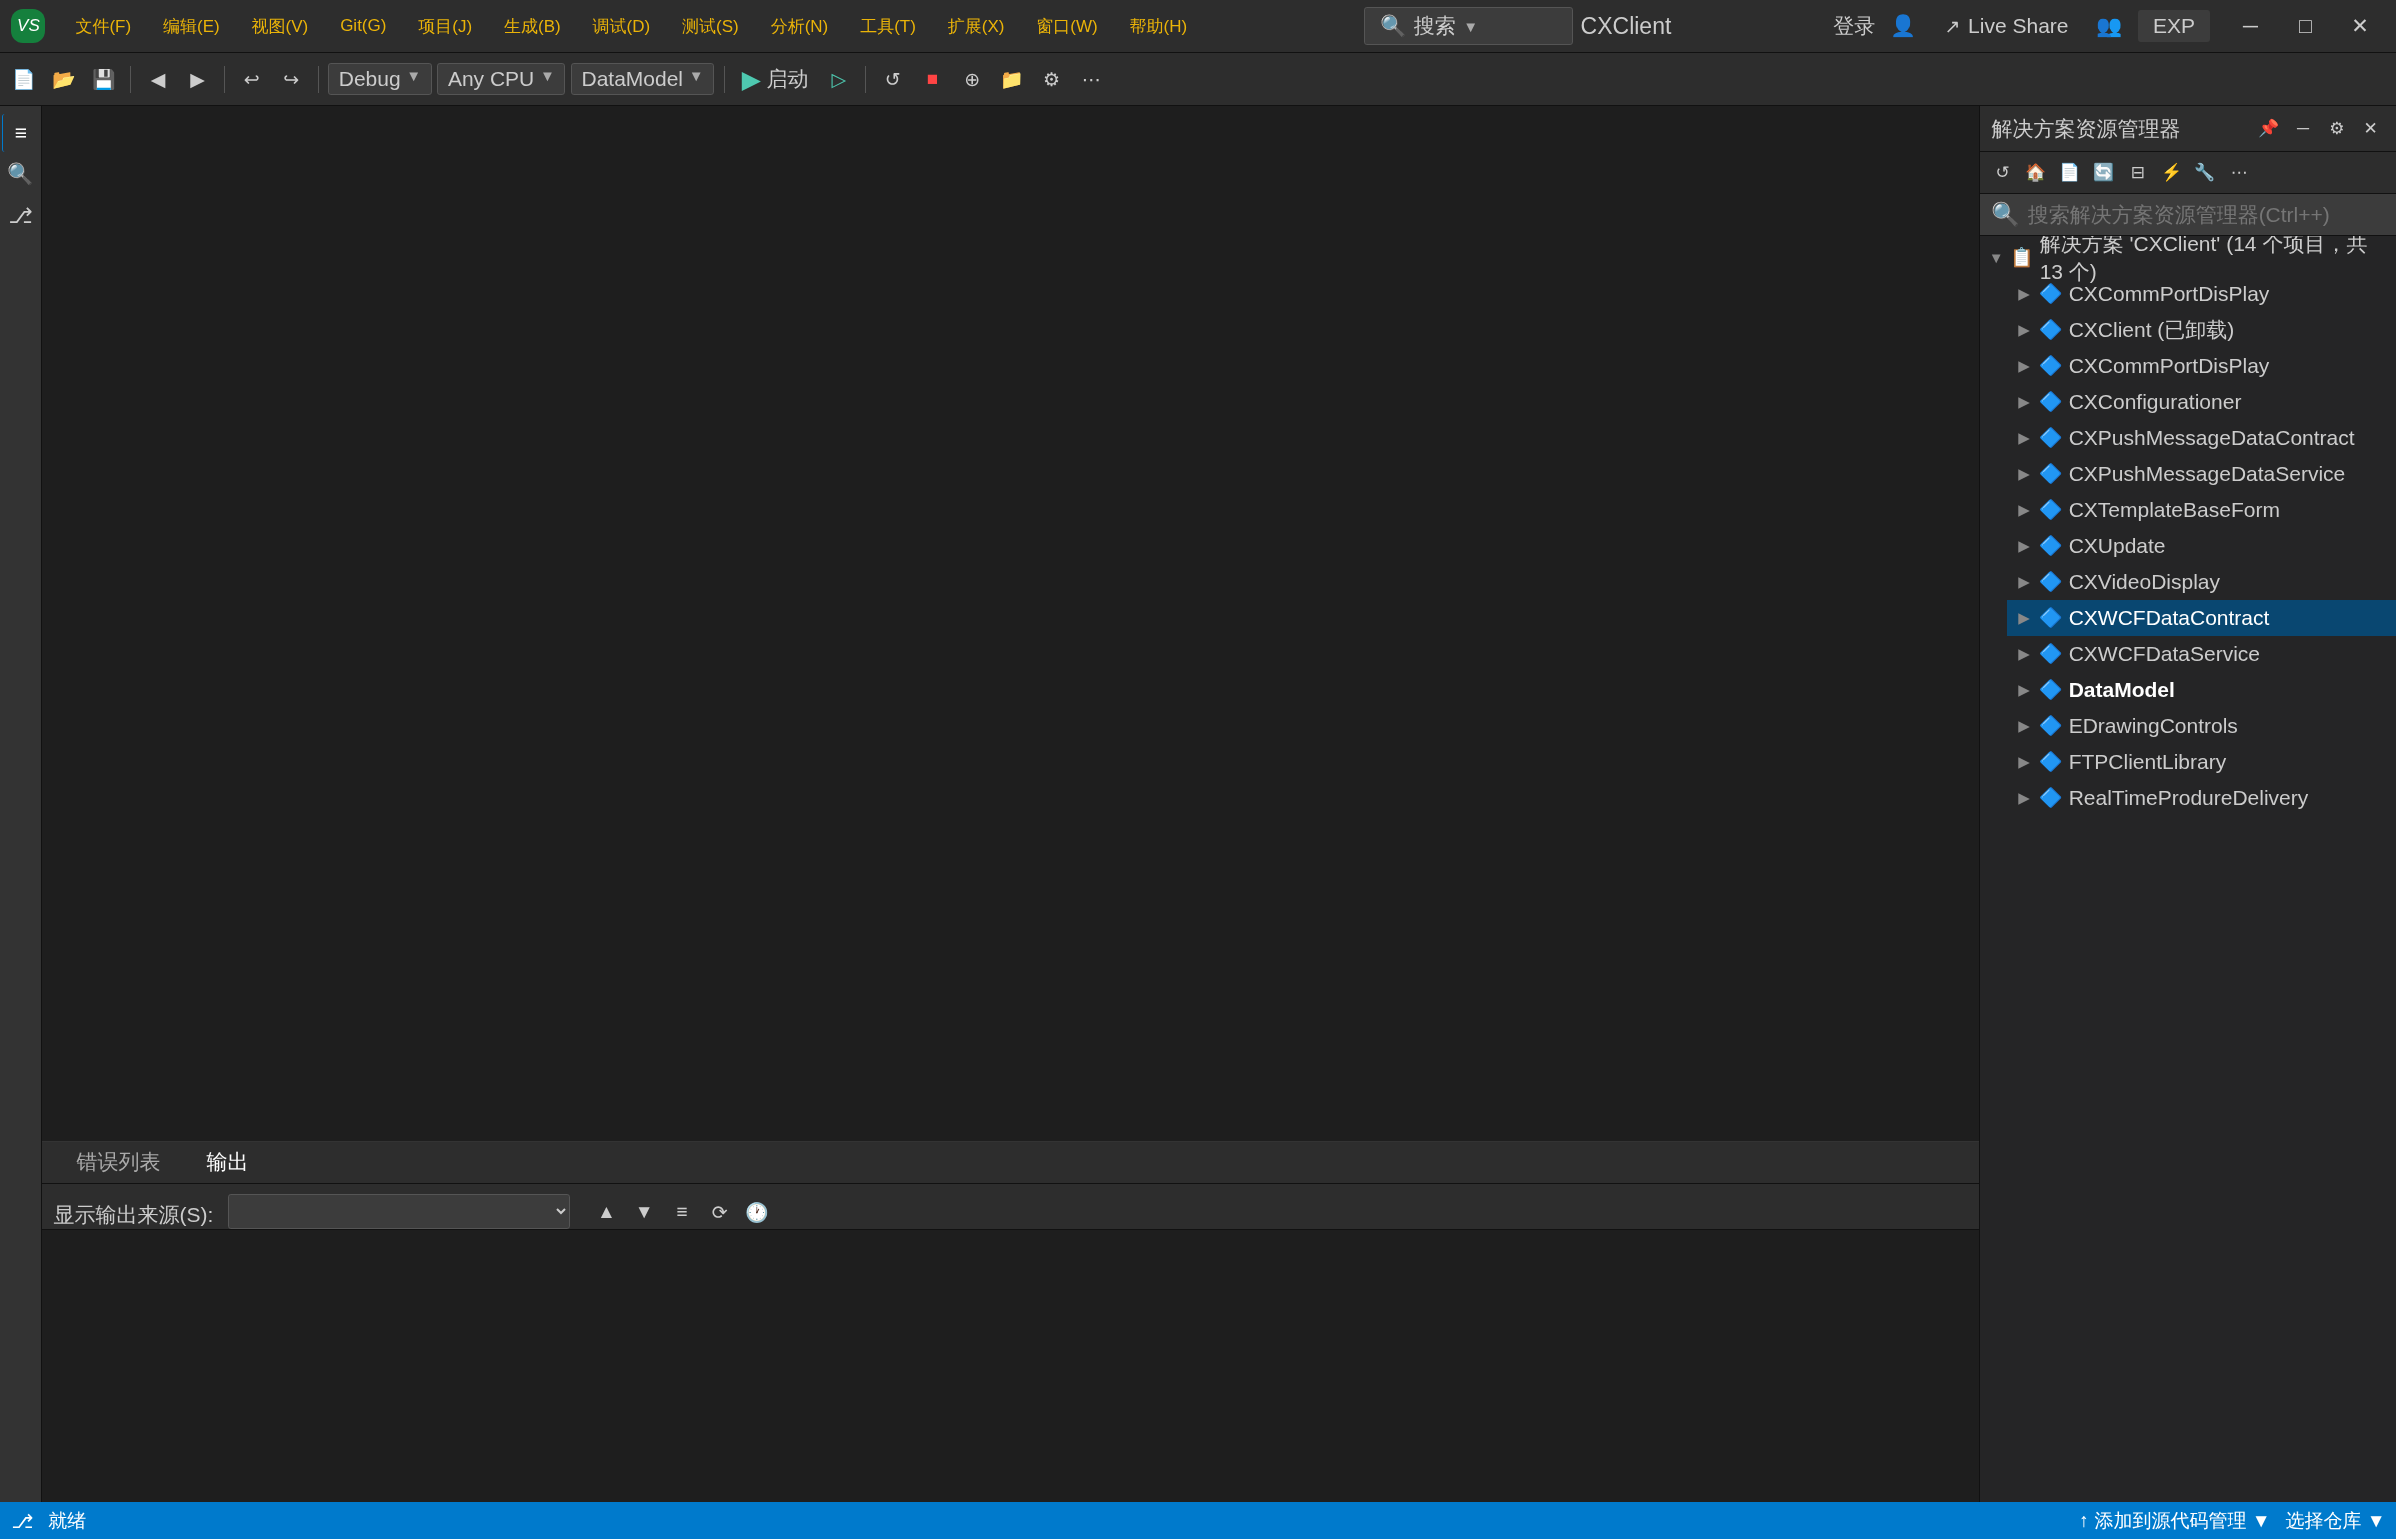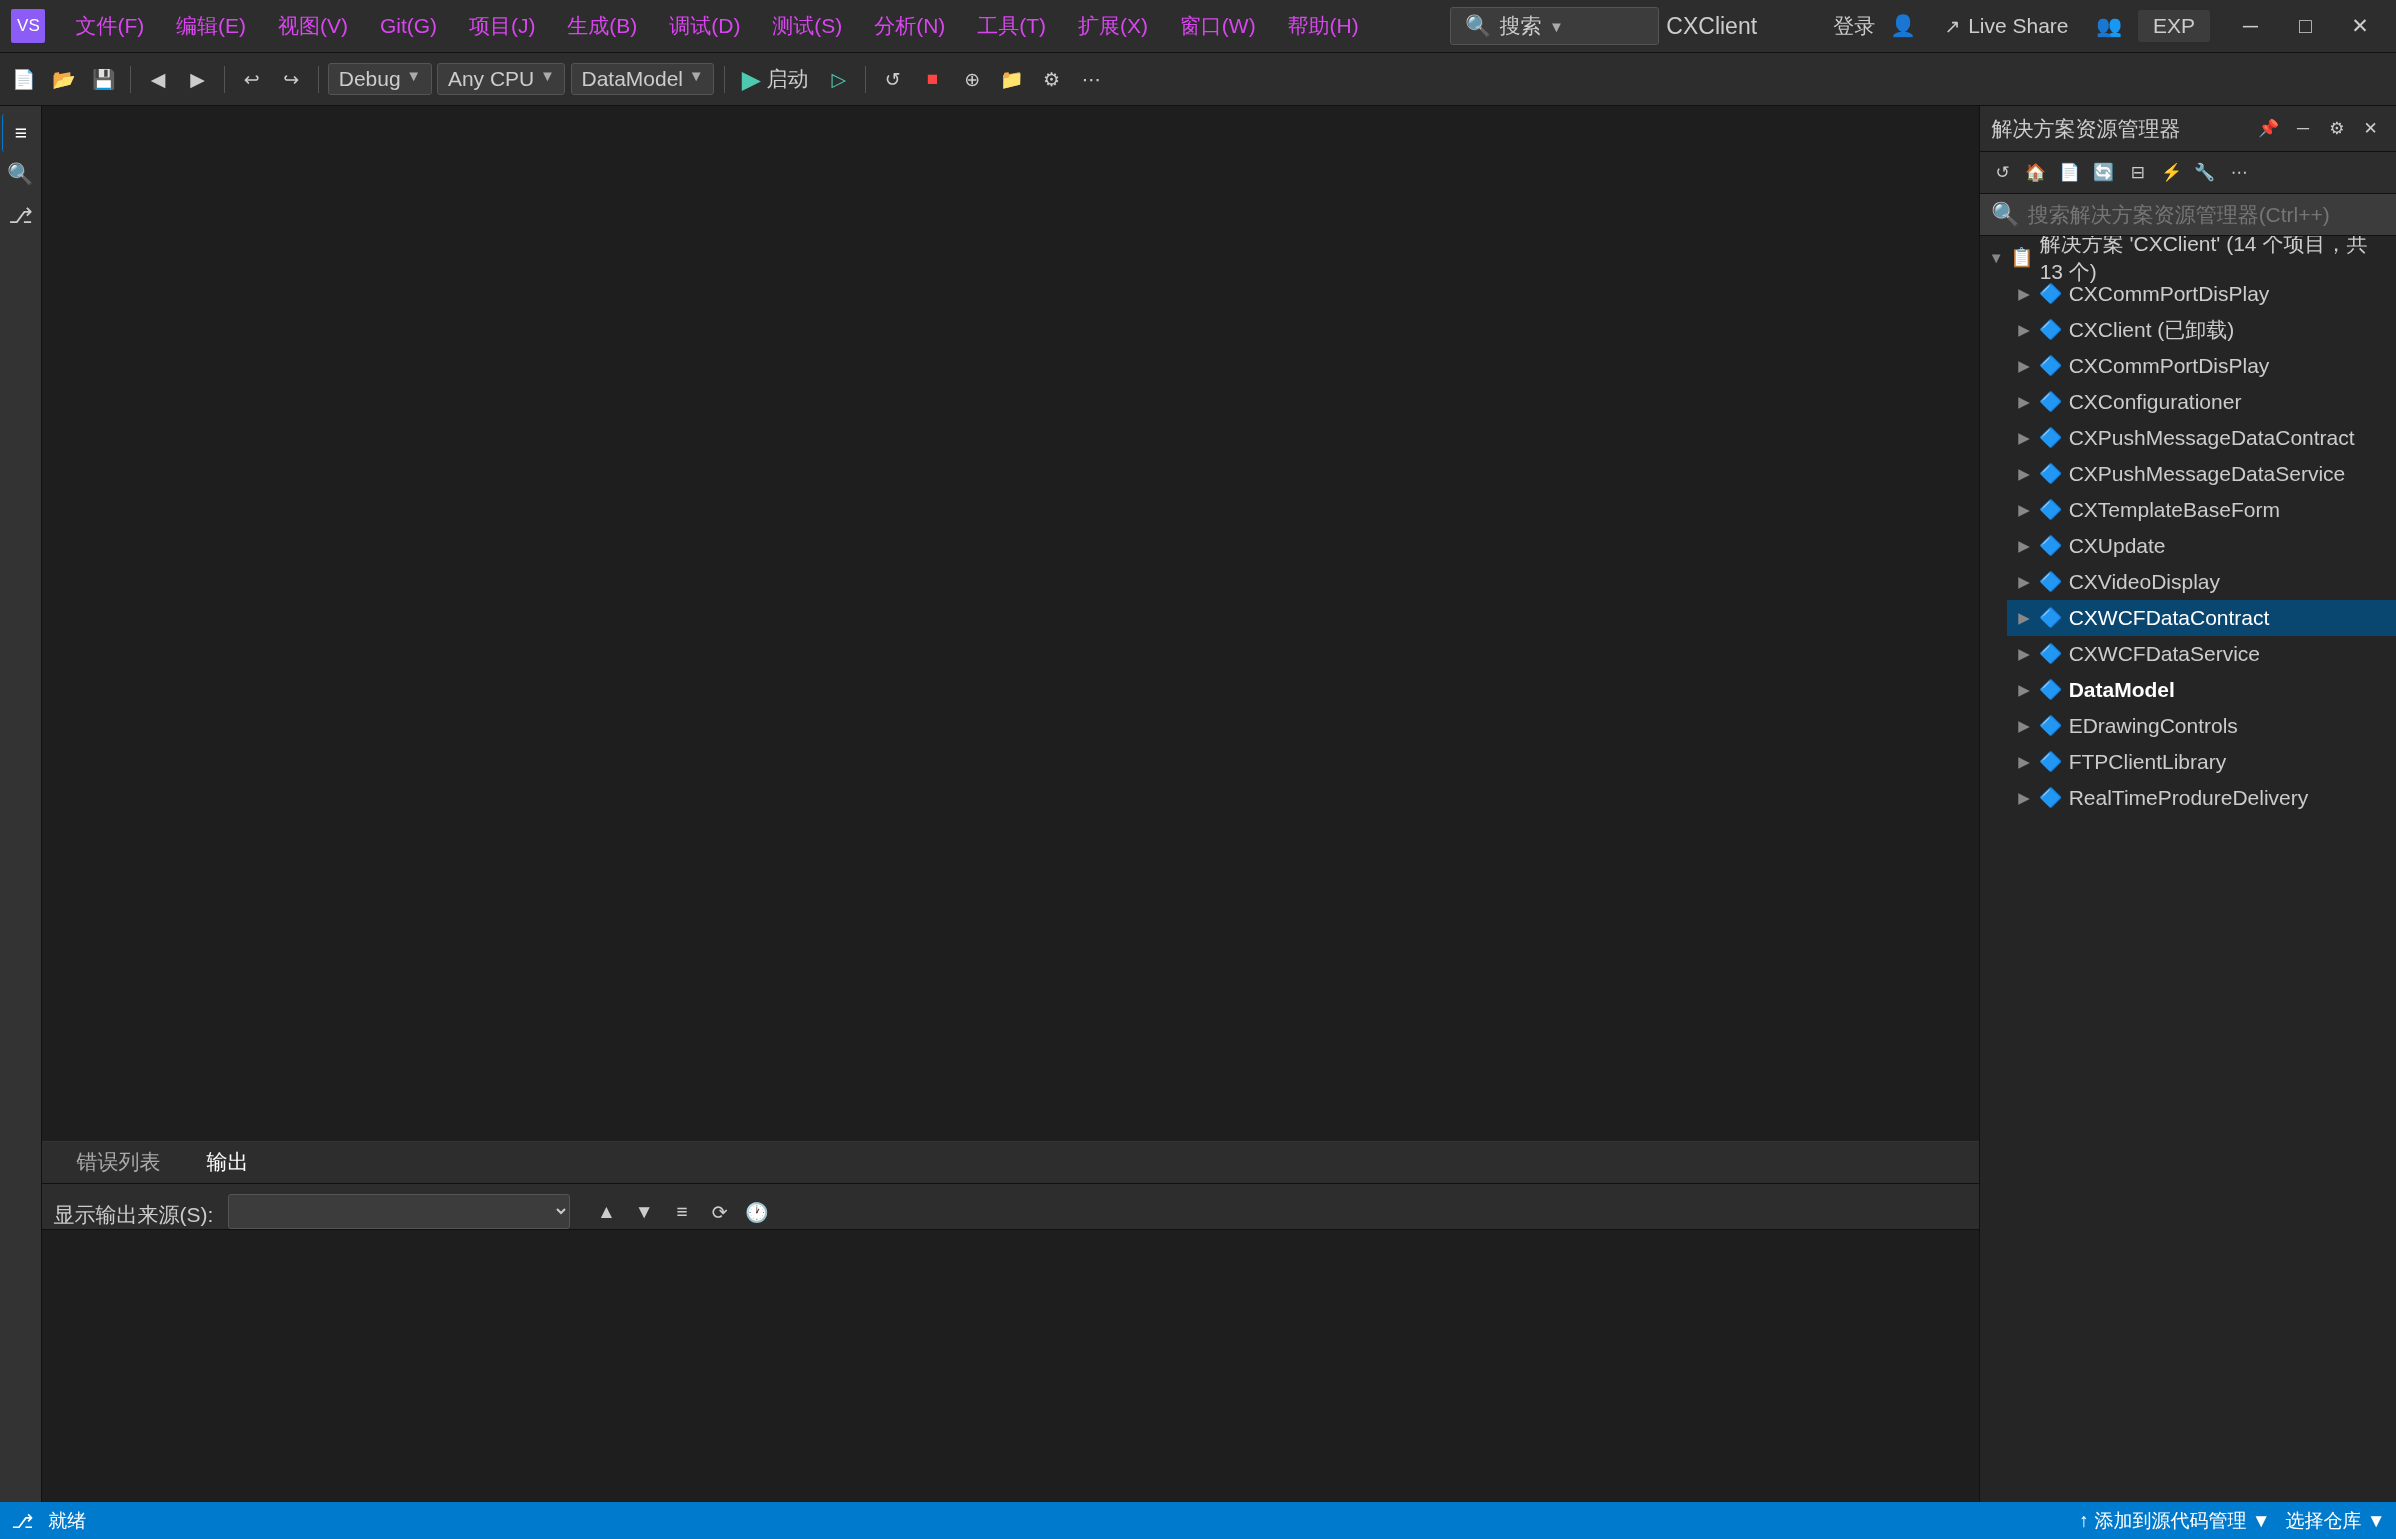--- a/index.html
+++ b/index.html
@@ -28,22 +28,22 @@
       align-items: center;
       gap: 15px;
     }
     .title-bar-menu {
       display: flex;
       align-items: center;
       gap: 1.9px;
     }
     .menu-item {
       padding: 3.8px 15px;
-      font-size: 21px;
-      color: #d946ef;
+      font-size: 17px;
+      color: #eab308;
       cursor: pointer;
       border-radius: 2.9px;
     }
     .title-bar-center {
       display: flex;
       align-items: center;
       gap: 7.6px;
       font-size: 23px;
       color: #cccccc;
     }
@@ -388,21 +388,21 @@
       align-items: center;
       gap: 15px;
     }
   </style>
 </head>
 <body>
 
 <div class="title-bar">
   <div class="title-bar-left">
 
-    <div style="width:34px;height:34px;background:#8b5cf6;border-radius:2px;display:flex;align-items:center;justify-content:center;font-size:17px;color:#fff;">VS</div>
+    <div style="width:34px;height:34px;background:#15803d;border-radius:12px;display:flex;align-items:center;justify-content:center;font-size:17px;color:#fff;font-style:italic;">VS</div>
     <div class="title-bar-menu">
       <div class="menu-item">文件(F)</div>
       <div class="menu-item">编辑(E)</div>
       <div class="menu-item">视图(V)</div>
       <div class="menu-item">Git(G)</div>
       <div class="menu-item">项目(J)</div>
       <div class="menu-item">生成(B)</div>
       <div class="menu-item">调试(D)</div>
       <div class="menu-item">测试(S)</div>
       <div class="menu-item">分析(N)</div>

